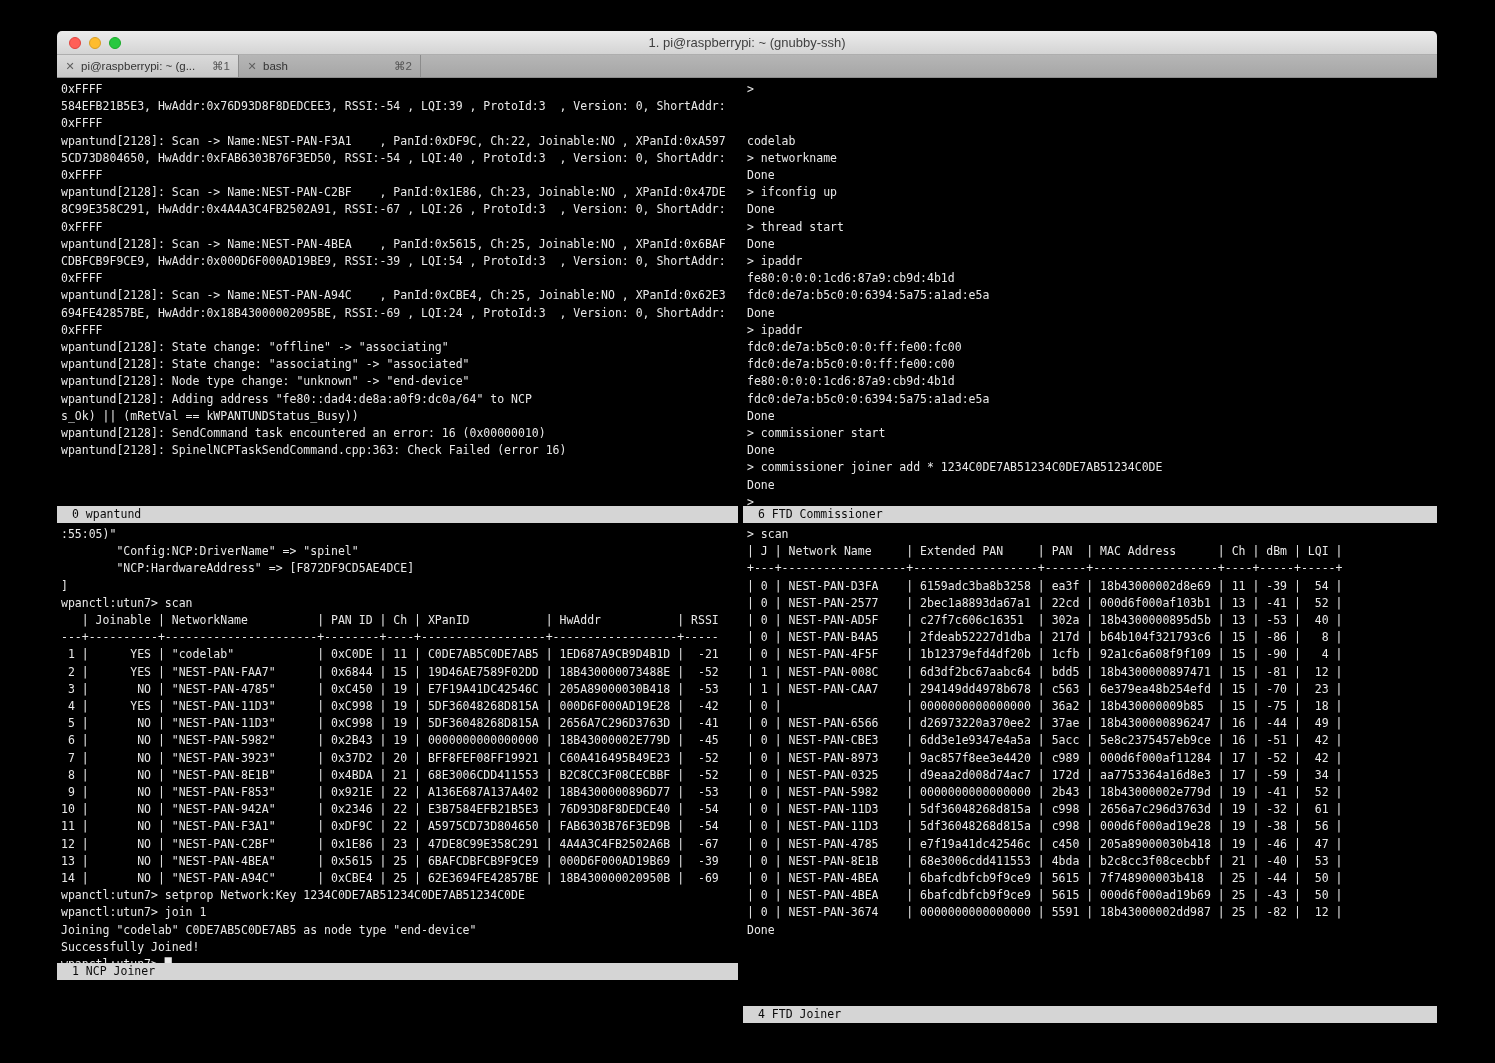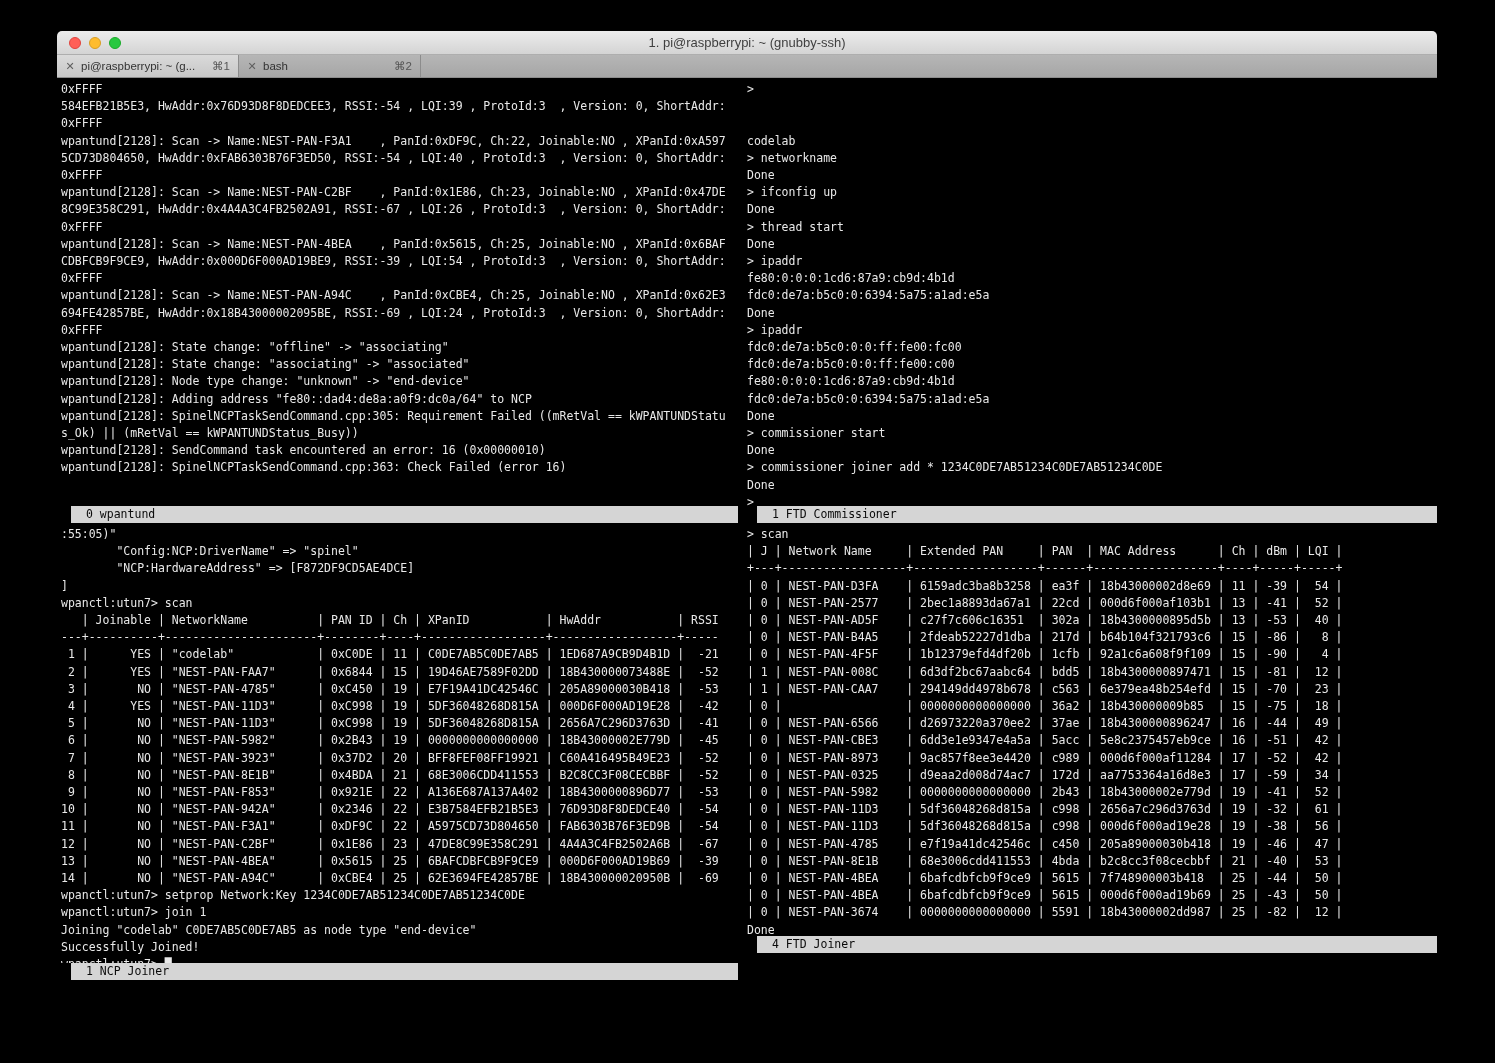--- a/index.html
+++ b/index.html
@@ -42,26 +42,26 @@
     font-family:"DejaVu Sans Mono", monospace;
   }
   .pane { position:absolute; display:flex; flex-direction:column; }
   .pane-content {
     flex:1; overflow:hidden; padding:3px 0 0 4px;
     color:#e9e9e9; font-size:11.5px; line-height:17.2px;
   }
   .tline { white-space:pre; }
   .caption {
     flex:0 0 17px; height:17px; background:#d5d5d5; color:#0a0a0a;
-    font-size:11.5px; line-height:17px; padding-left:15px; white-space:pre;margin-left:14px;
+    font-size:11.5px; line-height:17px; padding-left:15px; white-space:pre;
   }
   .pane.tl { left:0;     top:0;     width:681px; height:445px; }
   .pane.tr { left:686px; top:0;     width:694px; height:445px; }
   .pane.bl { left:0;     top:445px; width:681px; height:457px; }
-  .pane.br { left:686px; top:445px; width:694px; height:430px; }
+  .pane.br { left:686px; top:445px; width:694px; height:500px; }
 </style>
 </head>
 <body>
 
 <div class="window">
 
   <div class="titlebar">
     <div class="traffic">
       <div class="light red"></div>
       <div class="light yellow"></div>
@@ -99,21 +99,20 @@
           <div class="tline">wpantund[2128]: Scan -&gt; Name:NEST-PAN-4BEA    , PanId:0x5615, Ch:25, Joinable:NO , XPanId:0x6BAF</div>
           <div class="tline">CDBFCB9F9CE9, HwAddr:0x000D6F000AD19BE9, RSSI:-39 , LQI:54 , ProtoId:3  , Version: 0, ShortAddr:</div>
           <div class="tline">0xFFFF</div>
           <div class="tline">wpantund[2128]: Scan -&gt; Name:NEST-PAN-A94C    , PanId:0xCBE4, Ch:25, Joinable:NO , XPanId:0x62E3</div>
           <div class="tline">694FE42857BE, HwAddr:0x18B43000002095BE, RSSI:-69 , LQI:24 , ProtoId:3  , Version: 0, ShortAddr:</div>
           <div class="tline">0xFFFF</div>
           <div class="tline">wpantund[2128]: State change: "offline" -&gt; "associating"</div>
           <div class="tline">wpantund[2128]: State change: "associating" -&gt; "associated"</div>
           <div class="tline">wpantund[2128]: Node type change: "unknown" -&gt; "end-device"</div>
           <div class="tline">wpantund[2128]: Adding address "fe80::dad4:de8a:a0f9:dc0a/64" to NCP</div>
-          <div class="tline">wpantund[2128]: SpinelNCPTaskSendCommand.cpp:305: Requirement Failed ((mRetVal == kWPANTUNDStatu</div>
           <div class="tline">s_Ok) || (mRetVal == kWPANTUNDStatus_Busy))</div>
           <div class="tline">wpantund[2128]: SendCommand task encountered an error: 16 (0x00000010)</div>
           <div class="tline">wpantund[2128]: SpinelNCPTaskSendCommand.cpp:363: Check Failed (error 16)</div>
         </div>
       <div class="caption">0 wpantund</div>
     </div>
 
     <div class="pane tr">
       <div class="pane-content">
           <div class="tline">&gt;</div>
@@ -135,21 +134,21 @@
           <div class="tline">fdc0:de7a:b5c0:0:0:ff:fe00:c00</div>
           <div class="tline">fe80:0:0:0:1cd6:87a9:cb9d:4b1d</div>
           <div class="tline">fdc0:de7a:b5c0:0:6394:5a75:a1ad:e5a</div>
           <div class="tline">Done</div>
           <div class="tline">&gt; commissioner start</div>
           <div class="tline">Done</div>
           <div class="tline">&gt; commissioner joiner add * 1234C0DE7AB51234C0DE7AB51234C0DE</div>
           <div class="tline">Done</div>
           <div class="tline">&gt;</div>
         </div>
-      <div class="caption">1 FTD Commissioner</div>
+      <div class="caption">6 FTD Commissioner</div>
     </div>
 
     <div class="pane bl">
       <div class="pane-content">
           <div class="tline">:55:05)"</div>
           <div class="tline">        "Config:NCP:DriverName" =&gt; "spinel"</div>
           <div class="tline">        "NCP:HardwareAddress" =&gt; [F872DF9CD5AE4DCE]</div>
           <div class="tline">]</div>
           <div class="tline">wpanctl:utun7&gt; scan</div>
           <div class="tline">   | Joinable | NetworkName          | PAN ID | Ch | XPanID           | HwAddr           | RSSI</div>

